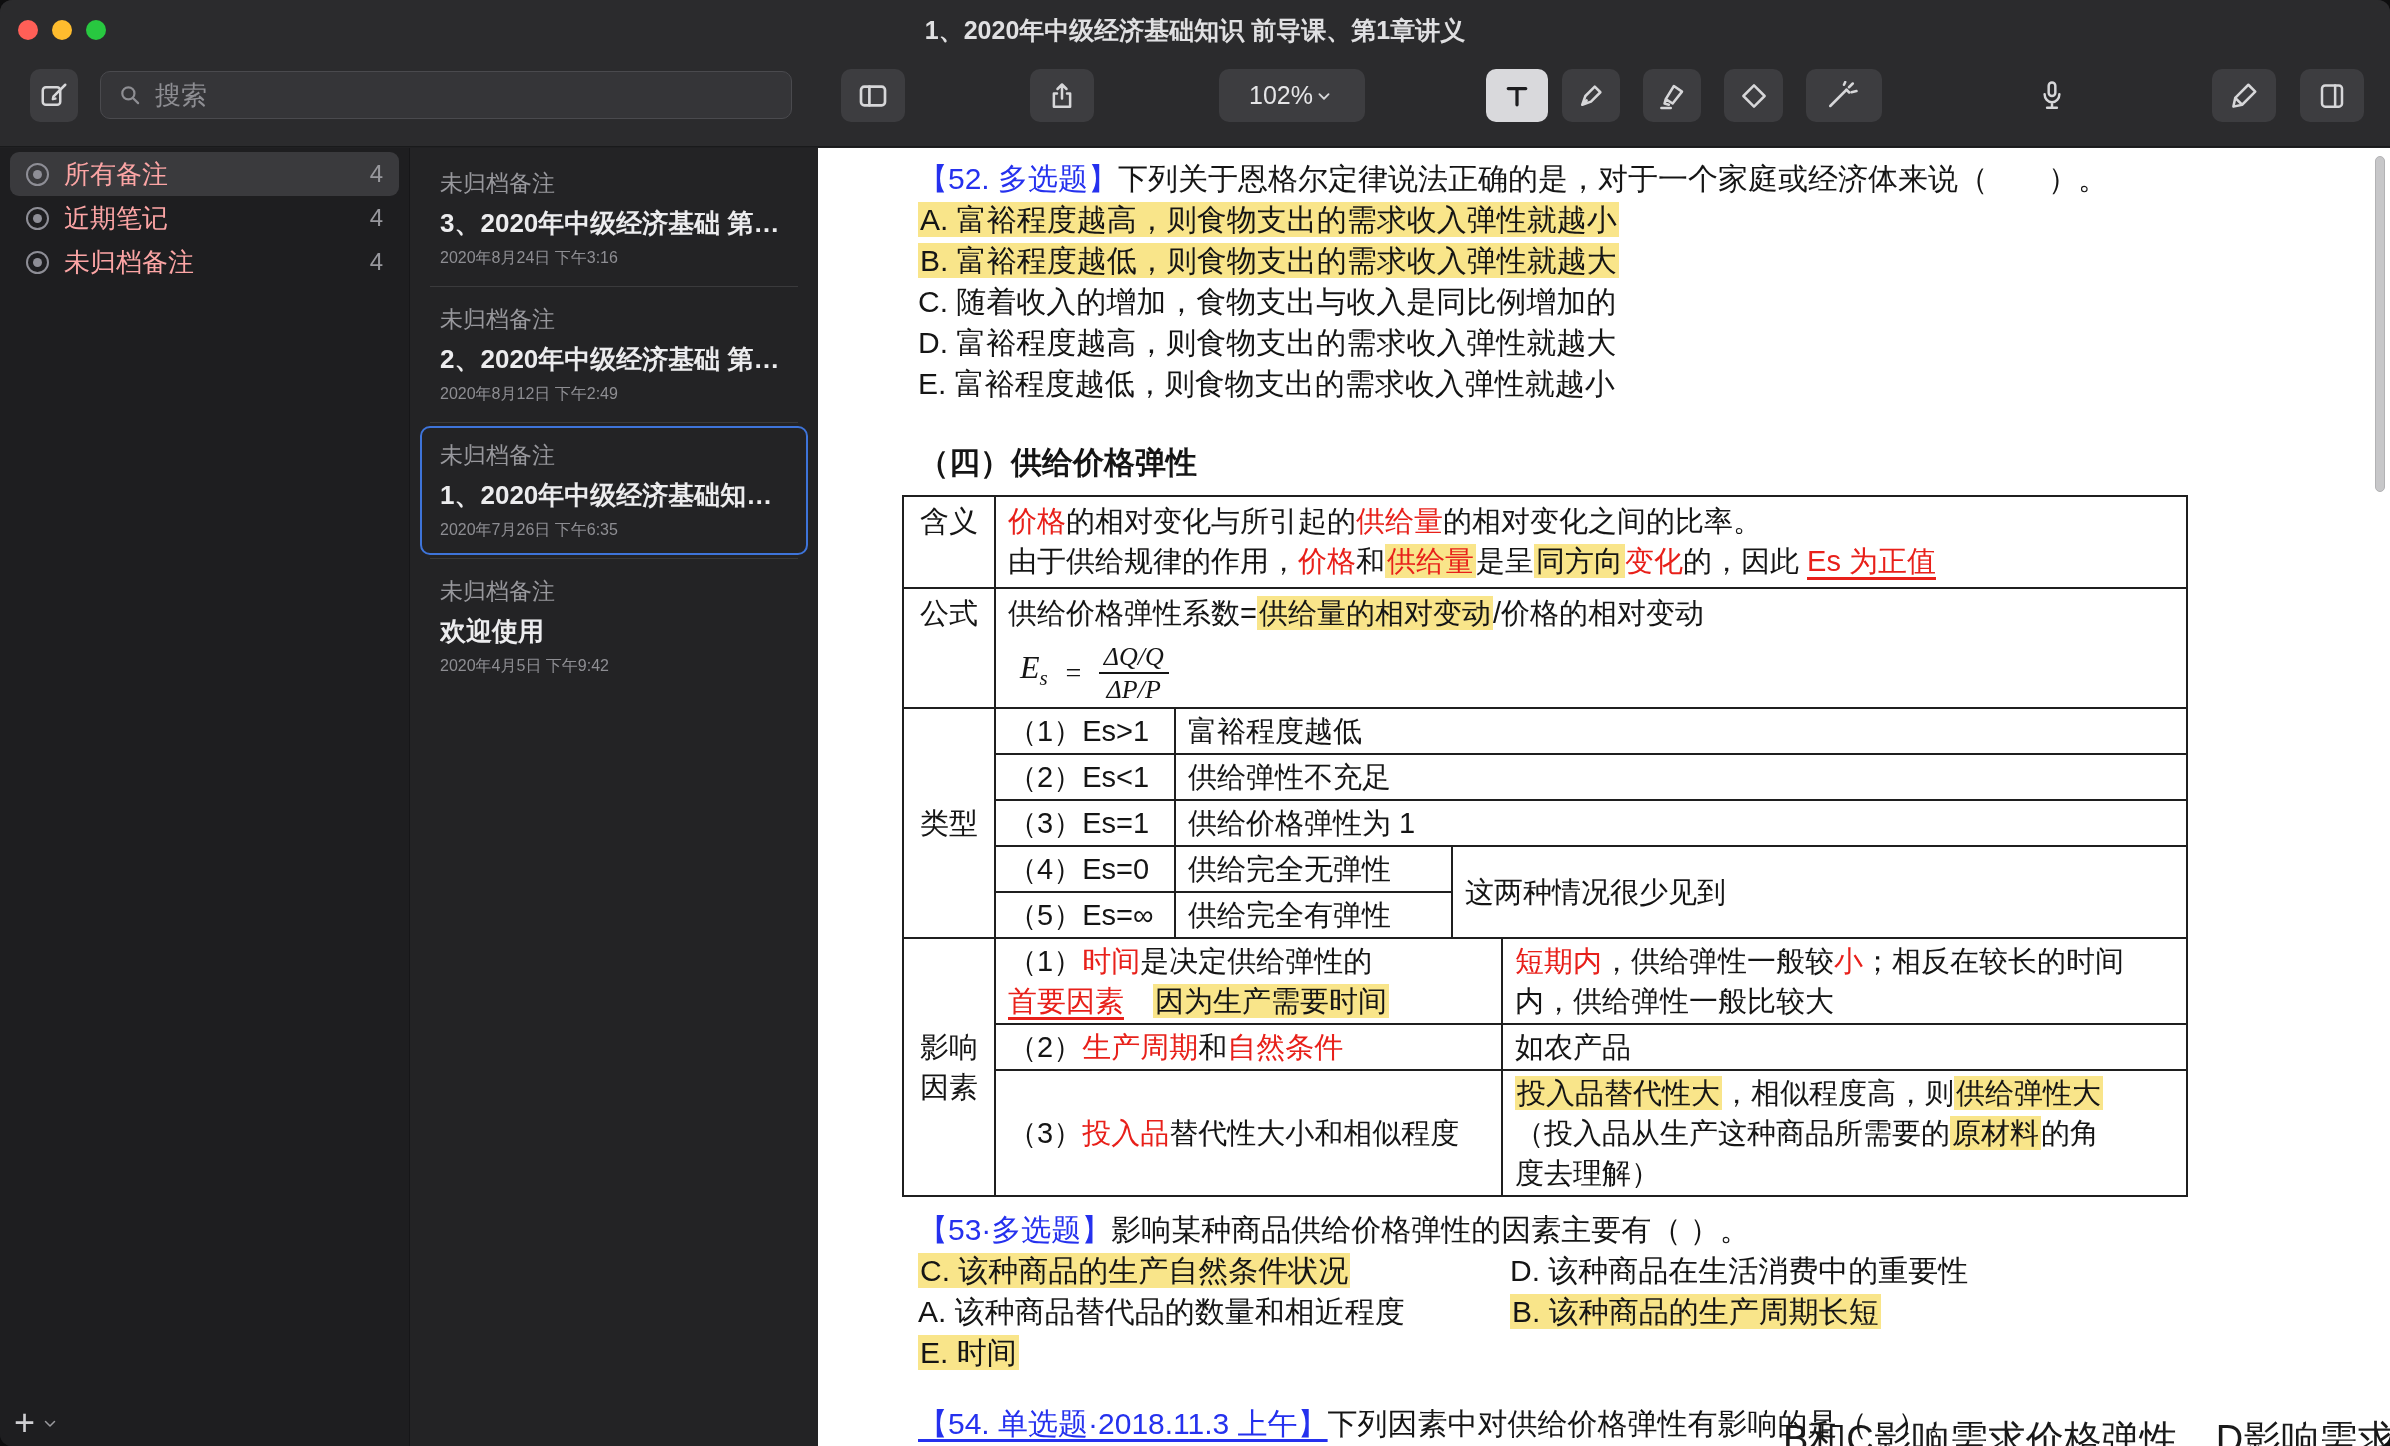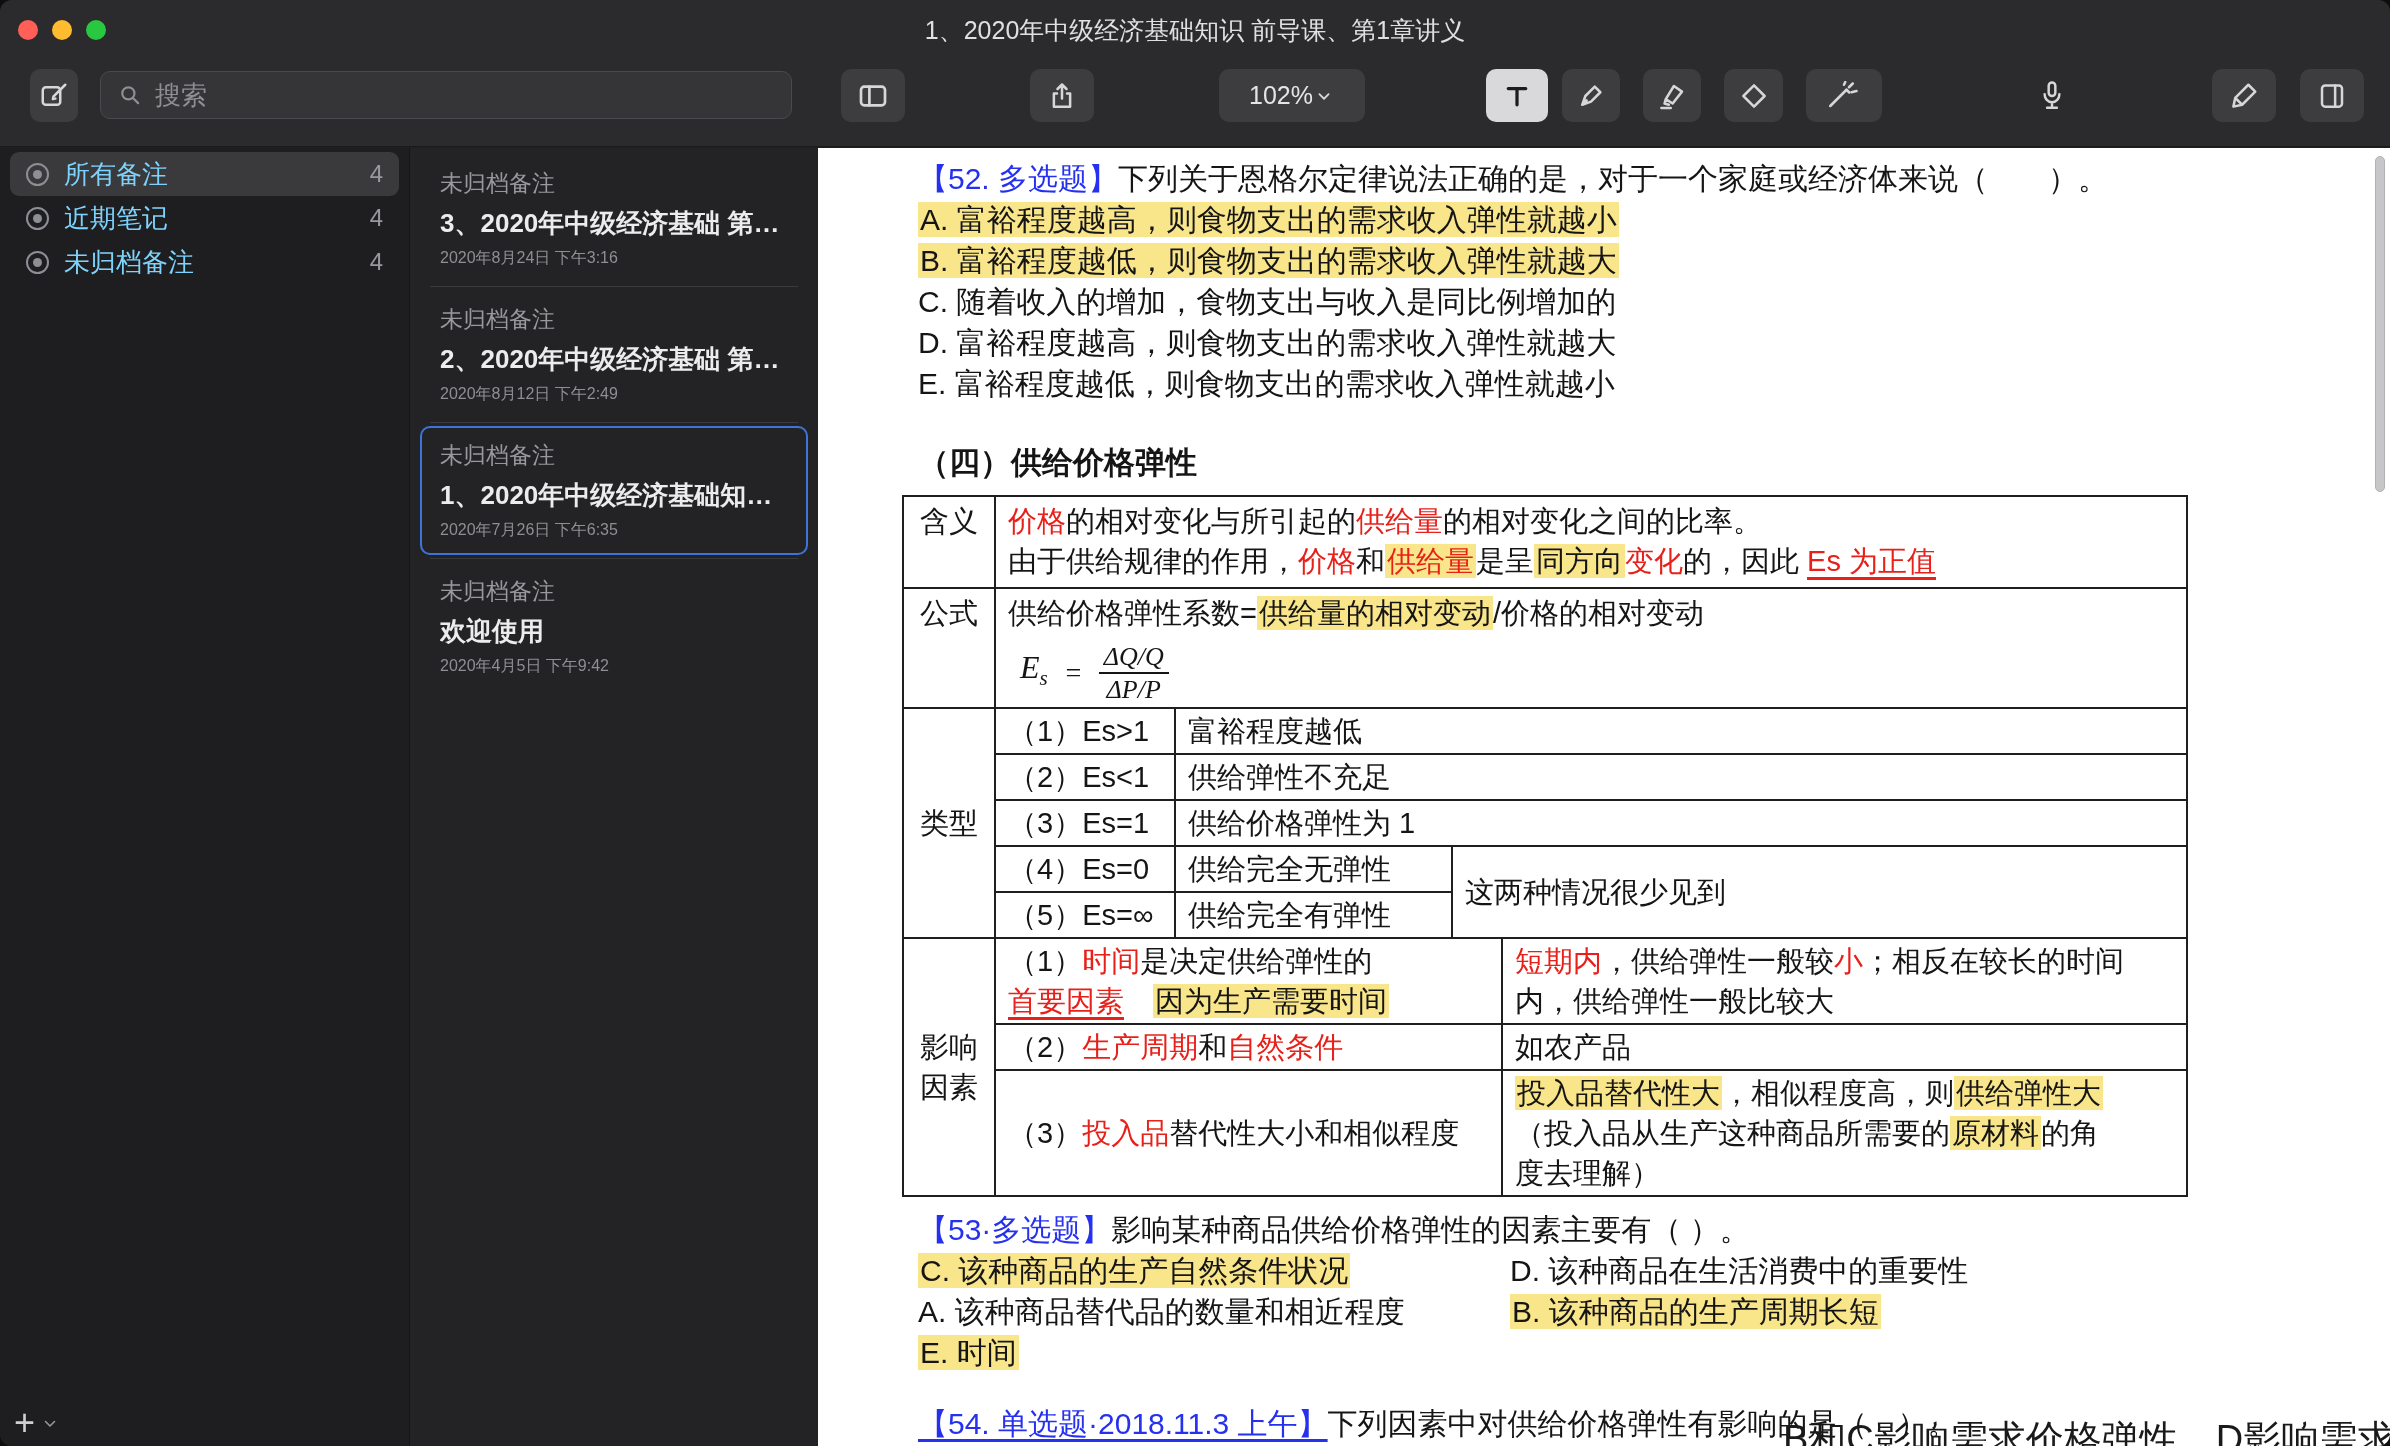--- a/index.html
+++ b/index.html
@@ -4,41 +4,41 @@
 <style>
   *{margin:0;padding:0;box-sizing:border-box}
   html,body{background:#0e0e0f}
   body{font-family:"Liberation Sans","DejaVu Sans",sans-serif}
   .window{position:relative;width:2390px;height:1446px;background:#202022;border-radius:12px;overflow:hidden}
 
   
   .titlebar{position:absolute;top:0;left:0;right:0;height:60px;background:#2b2b2d}
   .lights{position:absolute;left:18px;top:20px;display:flex;gap:14px;z-index:5}
   .light{width:20px;height:20px;border-radius:50%}
-  .title{line-height:60px;text-align:center;color:#e0e0e2;font-size:25px;font-weight:400}
+  .title{line-height:60px;text-align:center;color:#e0e0e2;font-size:25px;font-weight:700}
 
   
   .toolbar{position:absolute;top:60px;left:0;right:0;height:87px;background:#2b2b2d;border-bottom:1px solid #191a1b}
   .tb{position:absolute;top:9px;height:53px;background:#3d3d40;border-radius:10px;display:flex;align-items:center;justify-content:center;cursor:default}
   .tb.sel{background:#d9d9dc}
   .icon{stroke:#d7d7d9;fill:none;stroke-width:2;stroke-linecap:round;stroke-linejoin:round}
   .icon.dark{stroke:#1d1d1f;stroke-width:2.6}
   .search{position:absolute;left:100px;top:11px;width:692px;height:48px;background:#353538;border:1px solid #4a4a4e;border-radius:10px;display:flex;align-items:center;padding:0 16px;gap:12px}
   .search input{flex:1;background:transparent;border:none;outline:none;color:#e8e8ea;font-size:26px;font-family:inherit}
   .search input::placeholder{color:#8e8e93}
   .zoom-label{color:#e5e5e7;font-size:25px;margin-right:0}
 
   
   .content{position:absolute;top:148px;left:0;right:0;bottom:0;display:flex}
   .sidebar{width:409px;background:#1e1e20;padding-top:4px}
   .srow{height:44px;margin:0 10px;border-radius:9px;display:flex;align-items:center;padding:0 16px;gap:15px}
   .srow.sel{background:#3a3a3d}
   .scircle{width:23px;height:23px;border:2.5px solid #8e8e96;border-radius:50%;position:relative;flex:none}
   .scircle i{position:absolute;inset:5px;background:#8e8e96;border-radius:50%}
-  .slabel{color:#7dd3fc;font-size:26px;flex:1}
+  .slabel{color:#fca5a5;font-size:26px;flex:1}
   .scount{color:#98989d;font-size:24px}
 
   .notelist{width:409px;background:#232325;border-left:1px solid #161618;padding-top:6px}
   .nitem{margin:0 10px;padding:12px 18px;border-radius:10px;border:2.5px solid transparent}
   .nitem.sel{border-color:#3e74da}
   .nfolder{color:#98989d;font-size:23px;margin-bottom:7px}
   .ntitle{color:#ececee;font-size:26px;font-weight:600;margin-bottom:7px;white-space:nowrap;overflow:hidden}
   .ndate{color:#8e8e93;font-size:16px}
   .nsep{height:1px;background:#3a3a3c;margin:3px 20px}
 

